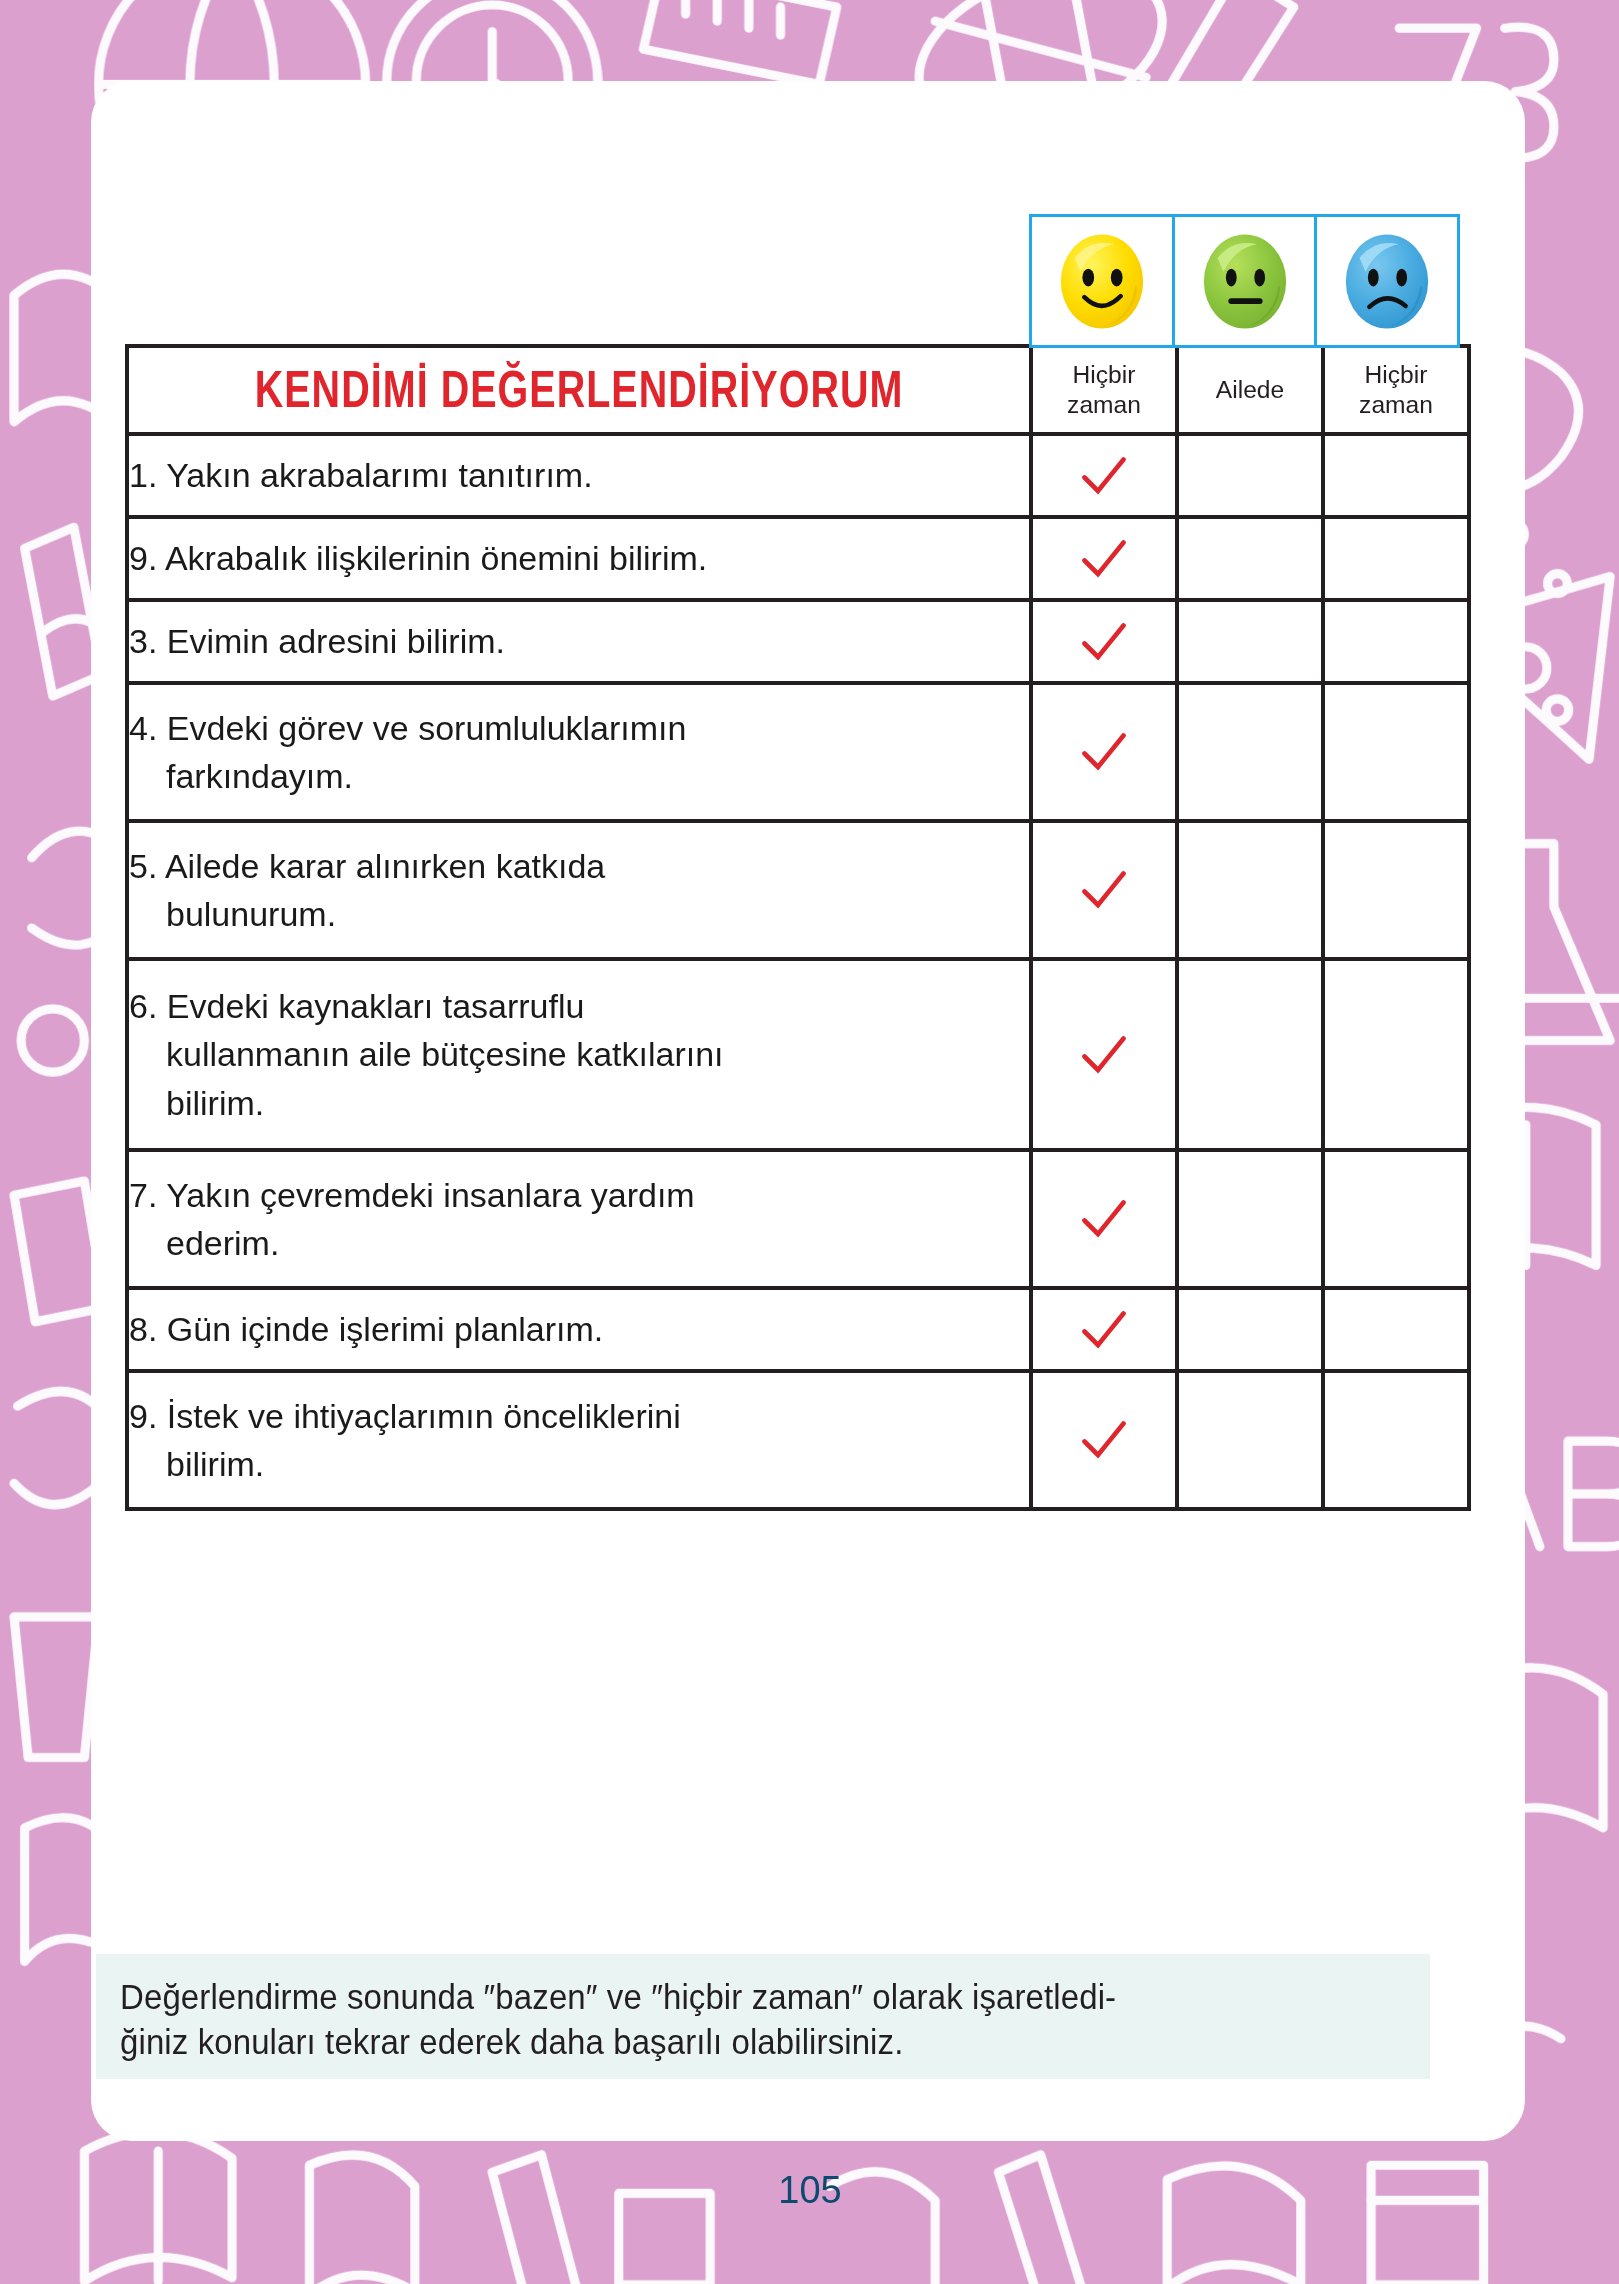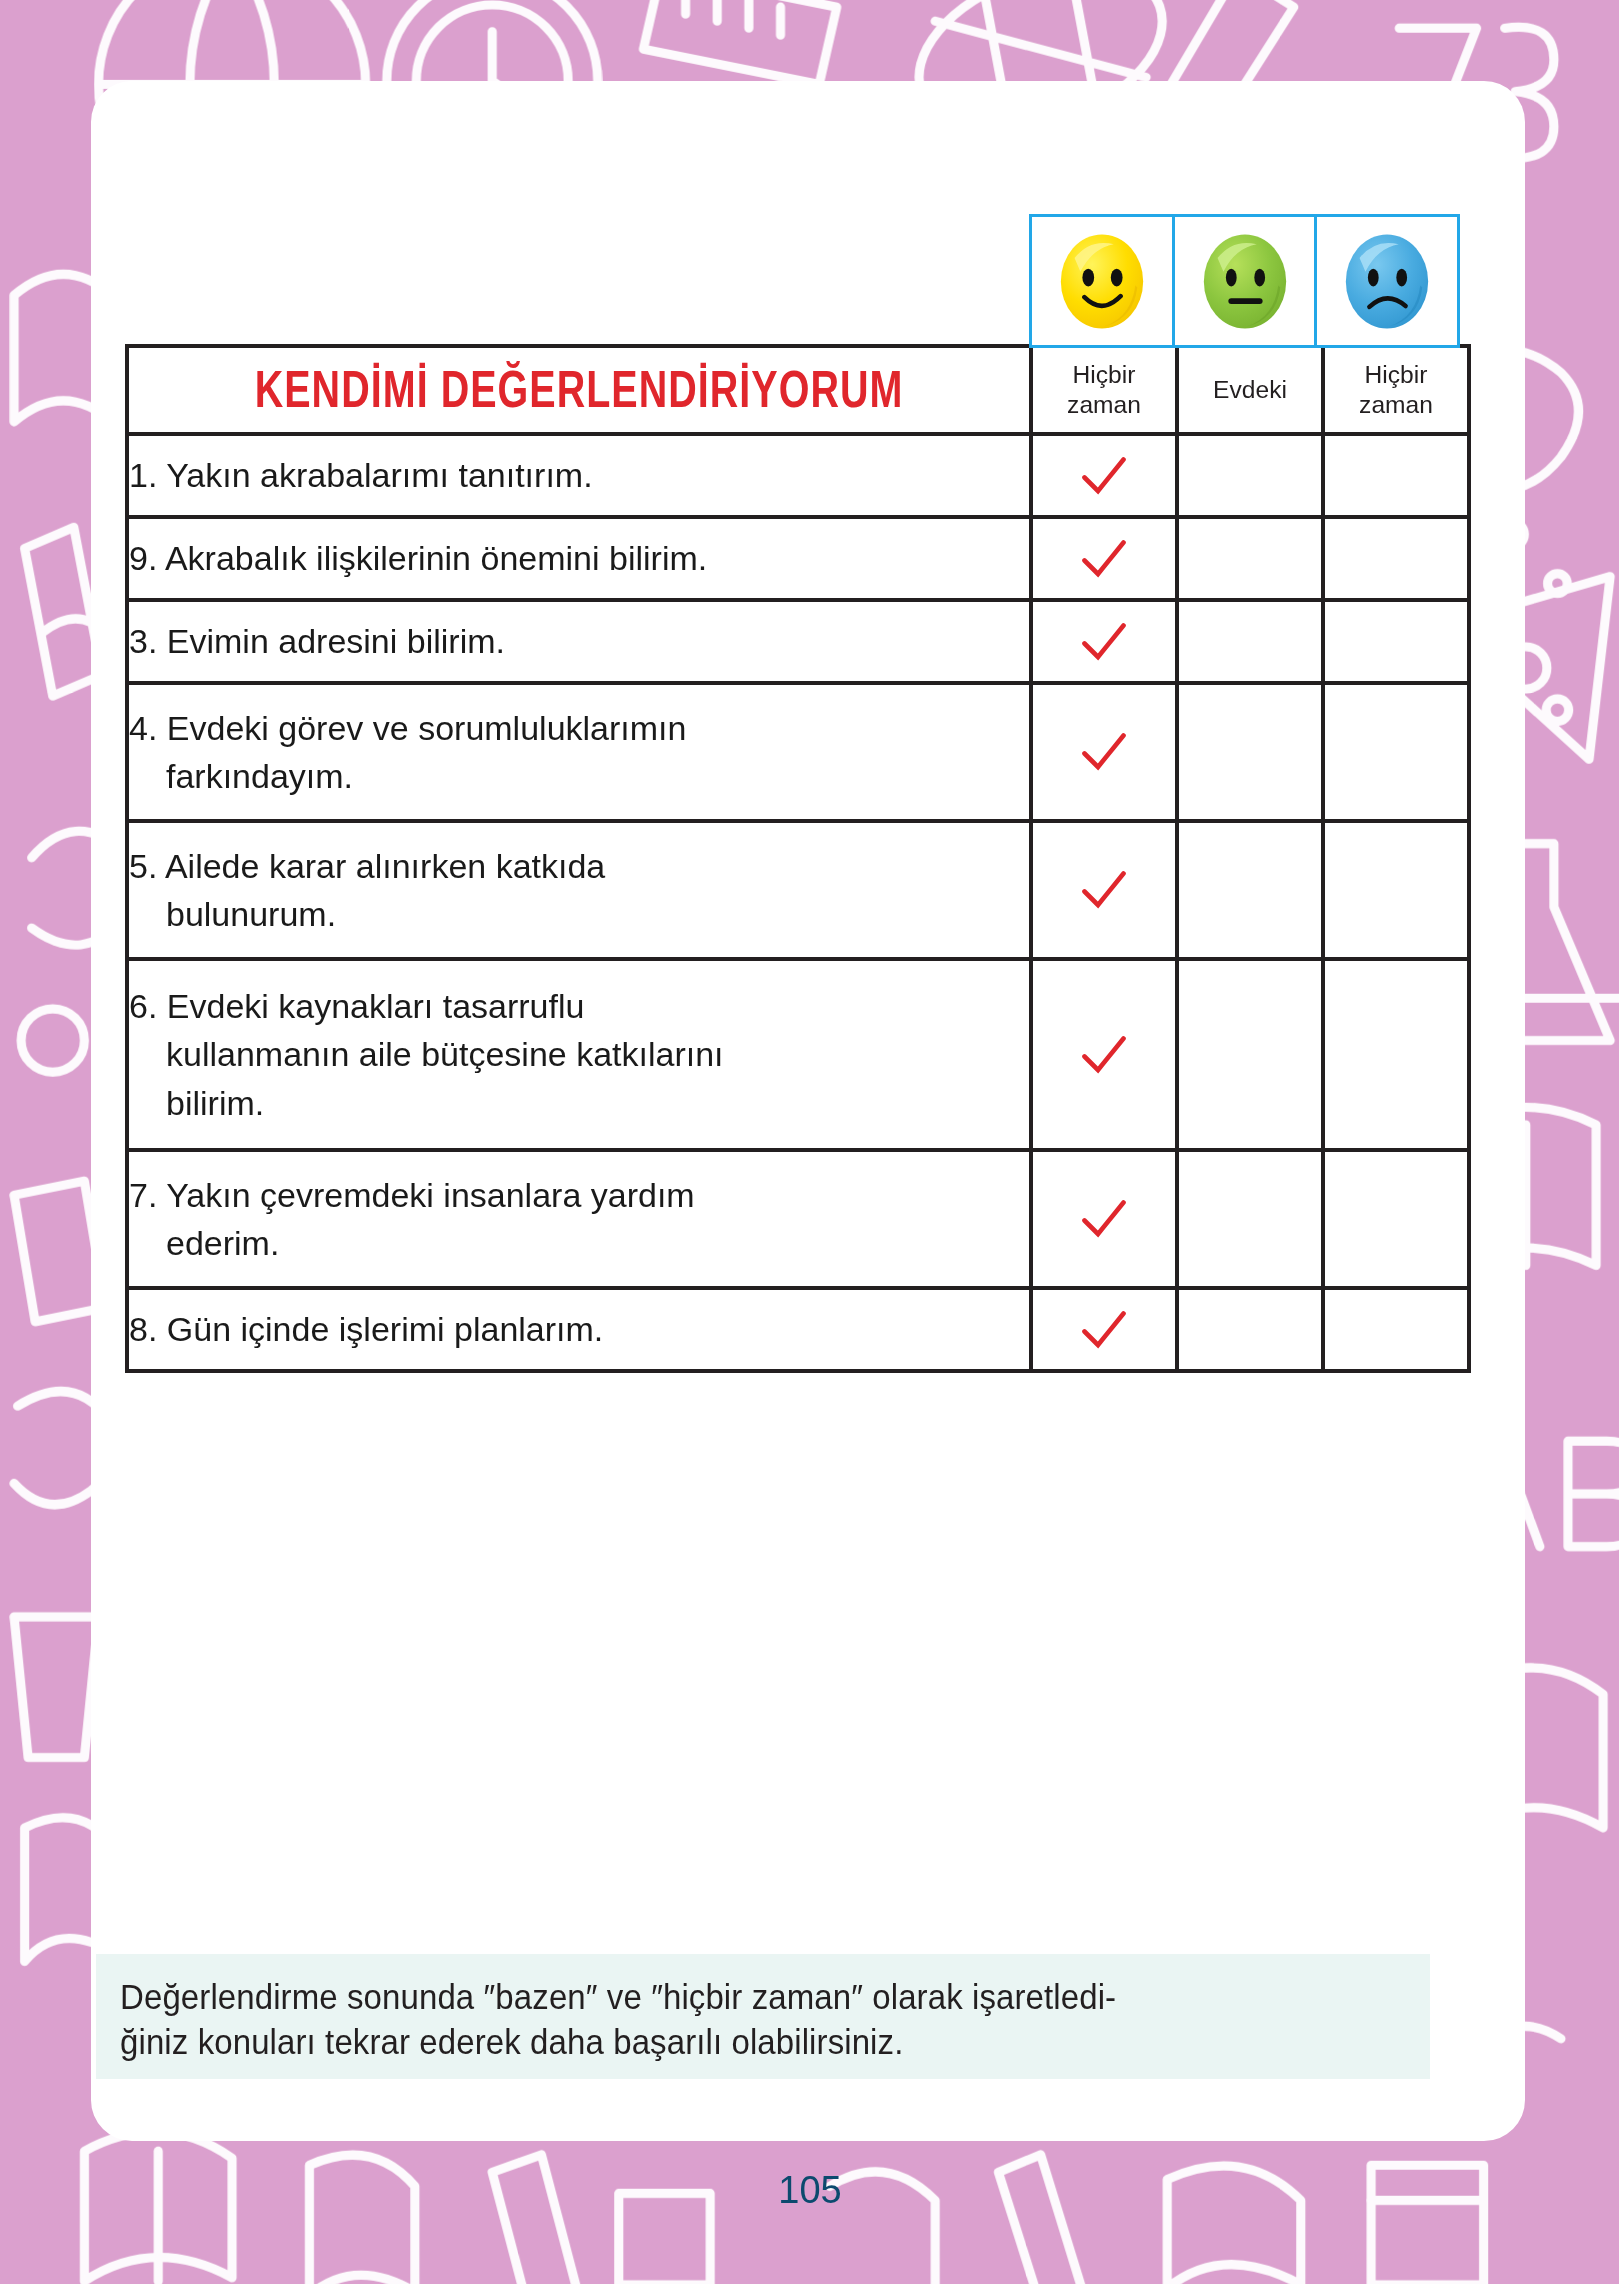--- a/index.html
+++ b/index.html
@@ -298,21 +298,21 @@
   <tbody>
     <tr>
       <td class="hdr-title">
         <span class="title-txt">KENDİMİ DEĞERLENDİRİYORUM</span>
       </td>
       <td class="hdr-opt">
         <span>Hiçbir</span><br>
         <span>zaman</span>
       </td>
       <td class="hdr-opt">
-        <span>Evdeki</span>
+        <span>Ailede</span>
       </td>
       <td class="hdr-opt">
         <span>Hiçbir</span><br>
         <span>zaman</span>
       </td>
     </tr>
 
     <tr class="r1">
       <td class="stmt">
         <span class="line">1. Yakın akrabalarımı tanıtırım.</span>
@@ -415,20 +415,33 @@
       </td>
       <td class="opt-cell">
         <svg class="check-svg" viewBox="0 0 40 40">
             <path d="M7 21 L16 30 L33 9" stroke="#e0262c" stroke-width="3.1" fill="none" stroke-linecap="round"></path>
           </svg>
       </td>
       <td class="opt-cell"></td>
       <td class="opt-cell"></td>
     </tr>
 
+    <tr class="r9">
+      <td class="stmt">
+        <span class="line">9. İstek ve ihtiyaçlarımın önceliklerini</span>
+        <span class="line ind">bilirim.</span>
+      </td>
+      <td class="opt-cell">
+        <svg class="check-svg" viewBox="0 0 40 40">
+            <path d="M7 21 L16 30 L33 9" stroke="#e0262c" stroke-width="3.1" fill="none" stroke-linecap="round"></path>
+          </svg>
+      </td>
+      <td class="opt-cell"></td>
+      <td class="opt-cell"></td>
+    </tr>
   </tbody>
 </table>
 
 <div id="note-box">
   <span class="note-line">Değerlendirme sonunda ″bazen″ ve ″hiçbir zaman″ olarak işaretledi-</span>
   <span class="note-line">ğiniz konuları tekrar ederek daha başarılı olabilirsiniz.</span>
 </div>
 
 <div id="page-number">105</div>
 

